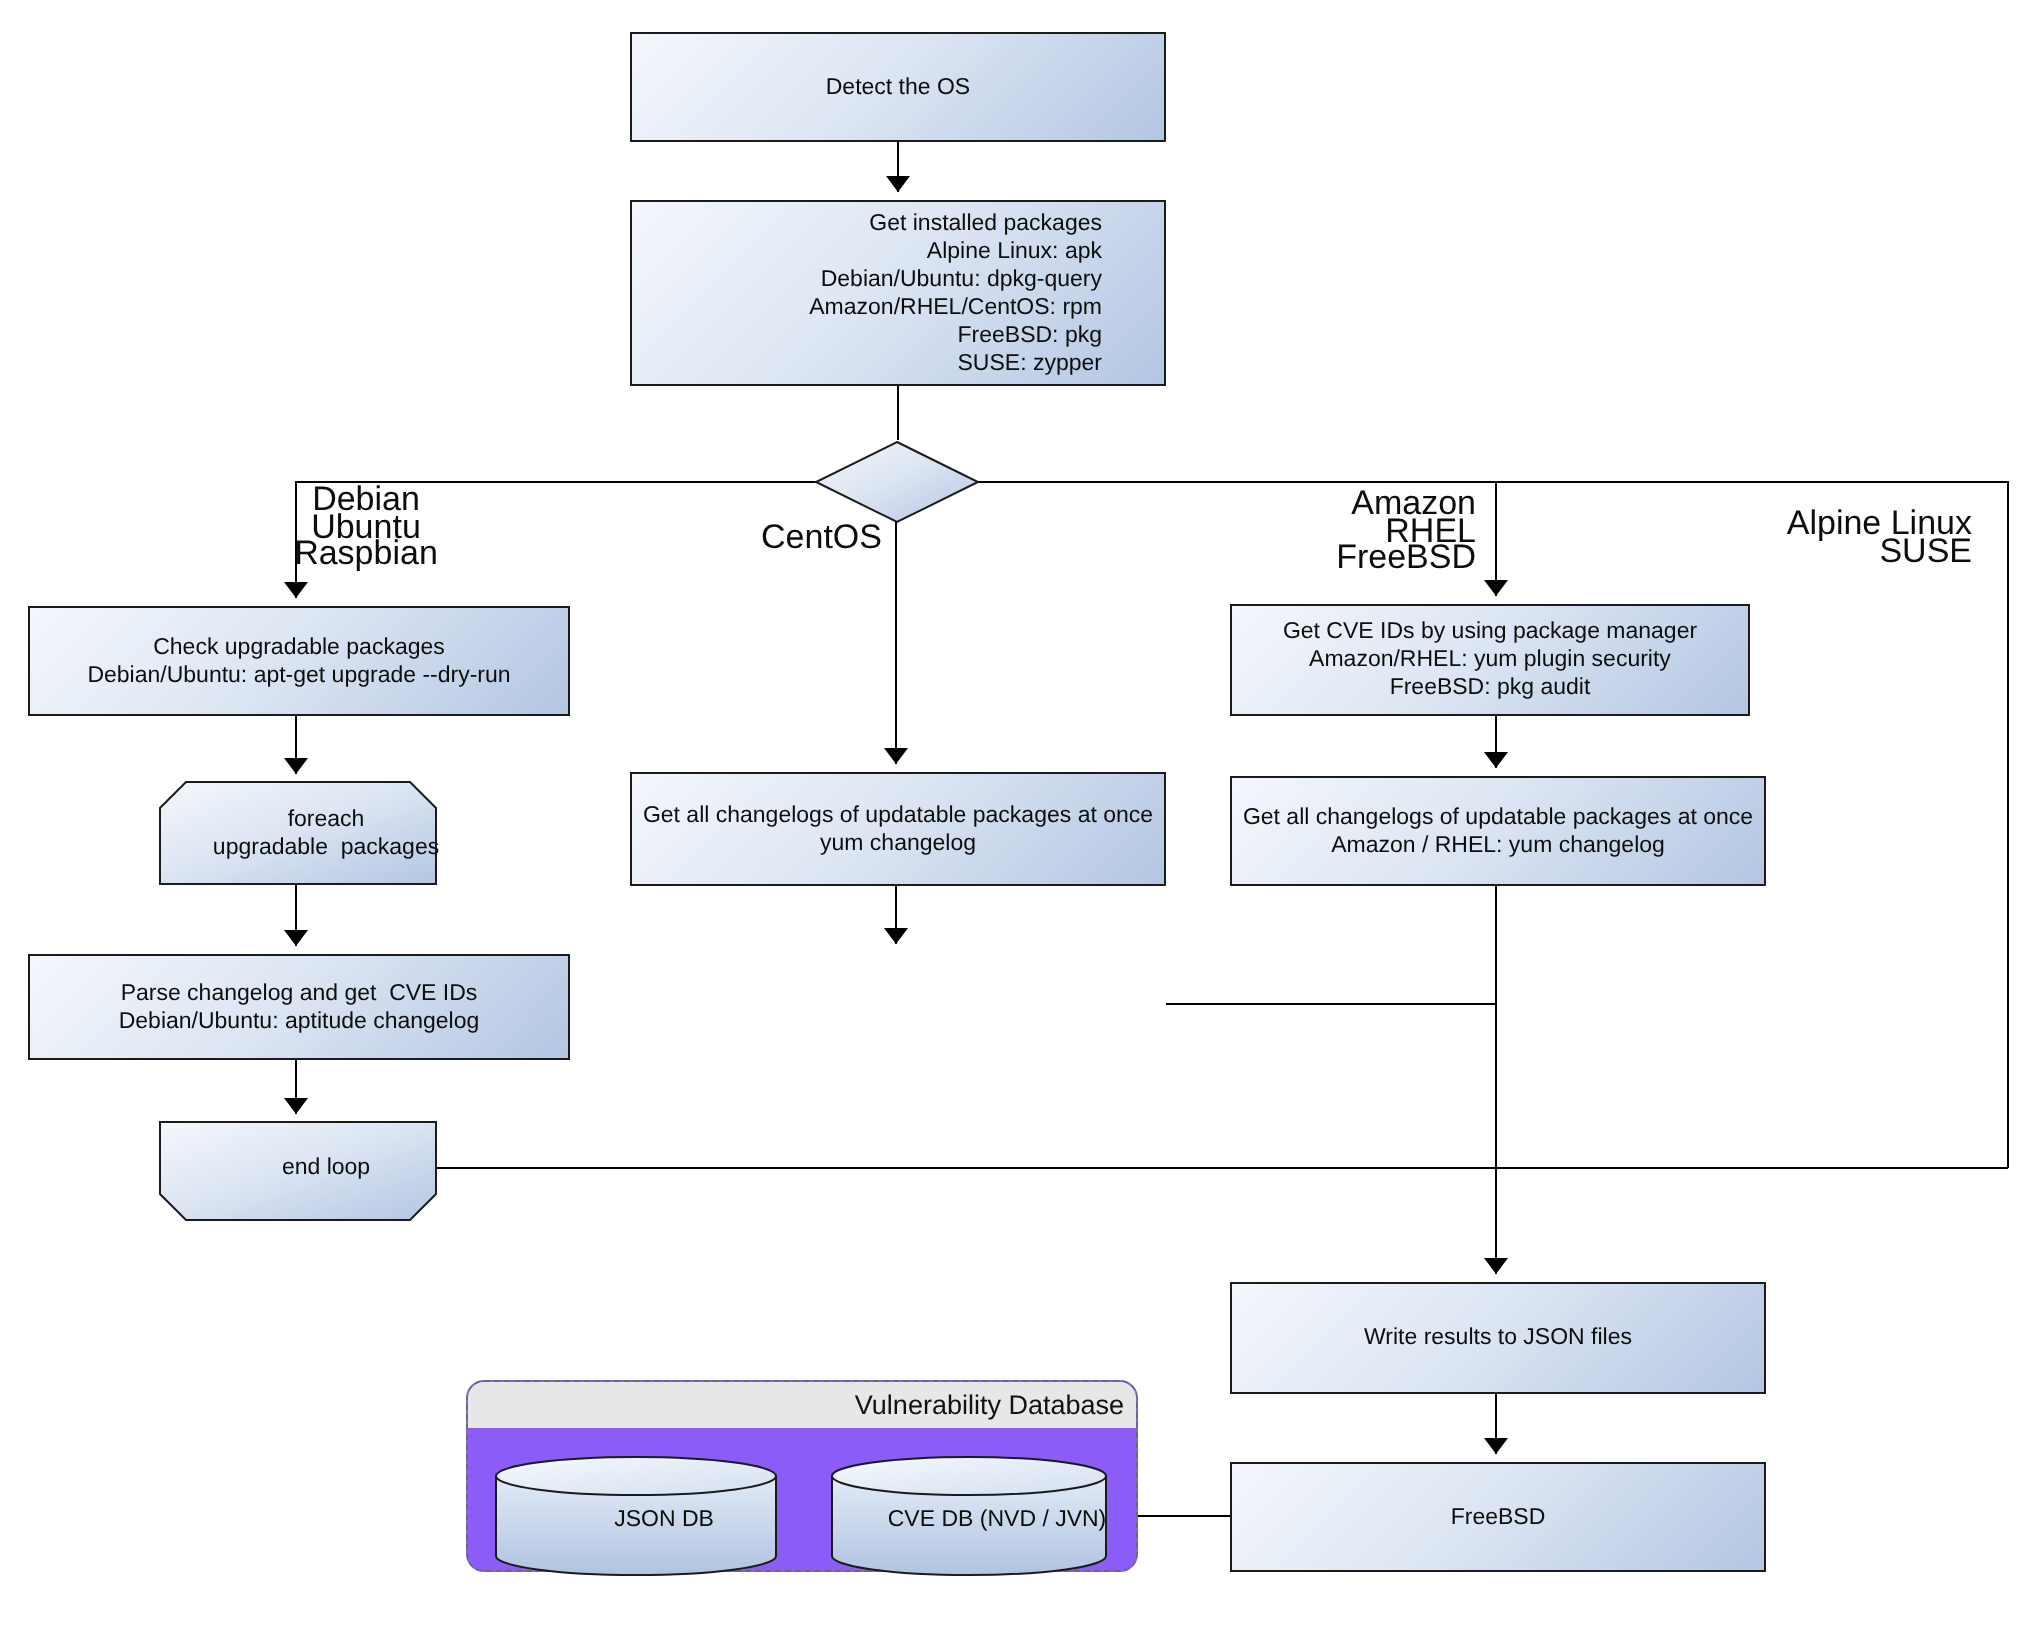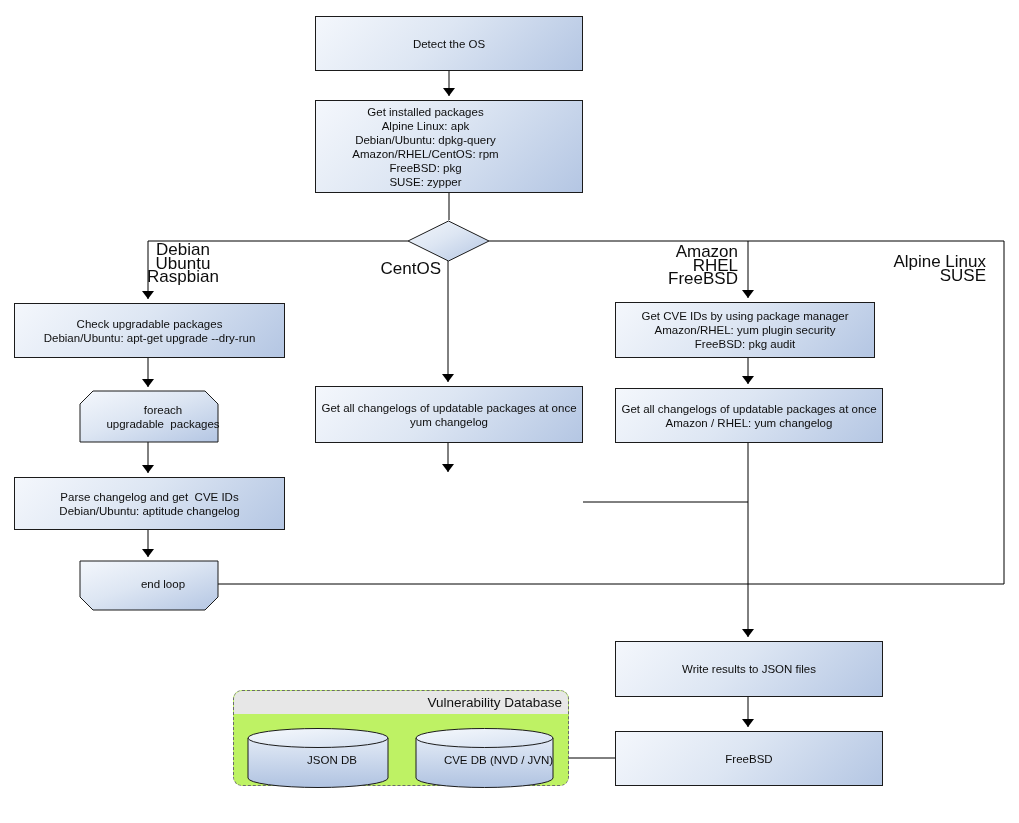--- a/index.html
+++ b/index.html
@@ -9,39 +9,39 @@
 
   .node{
     position:absolute;
     box-sizing:border-box;
     border:1px solid #1b1b1b;
     background:linear-gradient(135deg,#f4f7fc 0%,#dde6f3 45%,#b4c6e3 100%);
     display:flex;align-items:center;justify-content:center;
     font-size:11.5px;line-height:14px;color:#0d0d0d;
   }
   .node .txt{white-space:pre;text-align:center;width:100%;}
-  .node.align-right .txt{text-align:center;padding-right:47px;}
+  .node.align-right .txt{text-align:right;padding-right:31px;}
 
   .shape-label{
     position:absolute;display:flex;align-items:center;justify-content:center;
     font-size:11.5px;line-height:14px;color:#0d0d0d;
   }
   .shape-label .txt{white-space:pre;text-align:center;width:100%;padding-left:28px;}
 
   .edge-label{
     position:absolute;font-size:17px;line-height:13.5px;color:#0d0d0d;
     white-space:pre;
   }
   .edge-label.center{text-align:center;}
   .edge-label.right{text-align:right;}
 
   #db-group{
     position:absolute;left:233px;top:690px;width:336px;height:96px;
     box-sizing:border-box;border:1.5px dashed #6b6b6b;border-radius:9px;
-    background:#bef264;
+    background:#8b5cf6;
   }
   #db-group-header{
     position:absolute;left:0;top:0;right:0;height:23px;
     background:#e7e7e7;border-radius:8px 8px 0 0;
     display:flex;align-items:center;justify-content:flex-end;
     padding-right:6px;box-sizing:border-box;
     font-size:13.5px;color:#111;
   }
 </style>
 </head>

